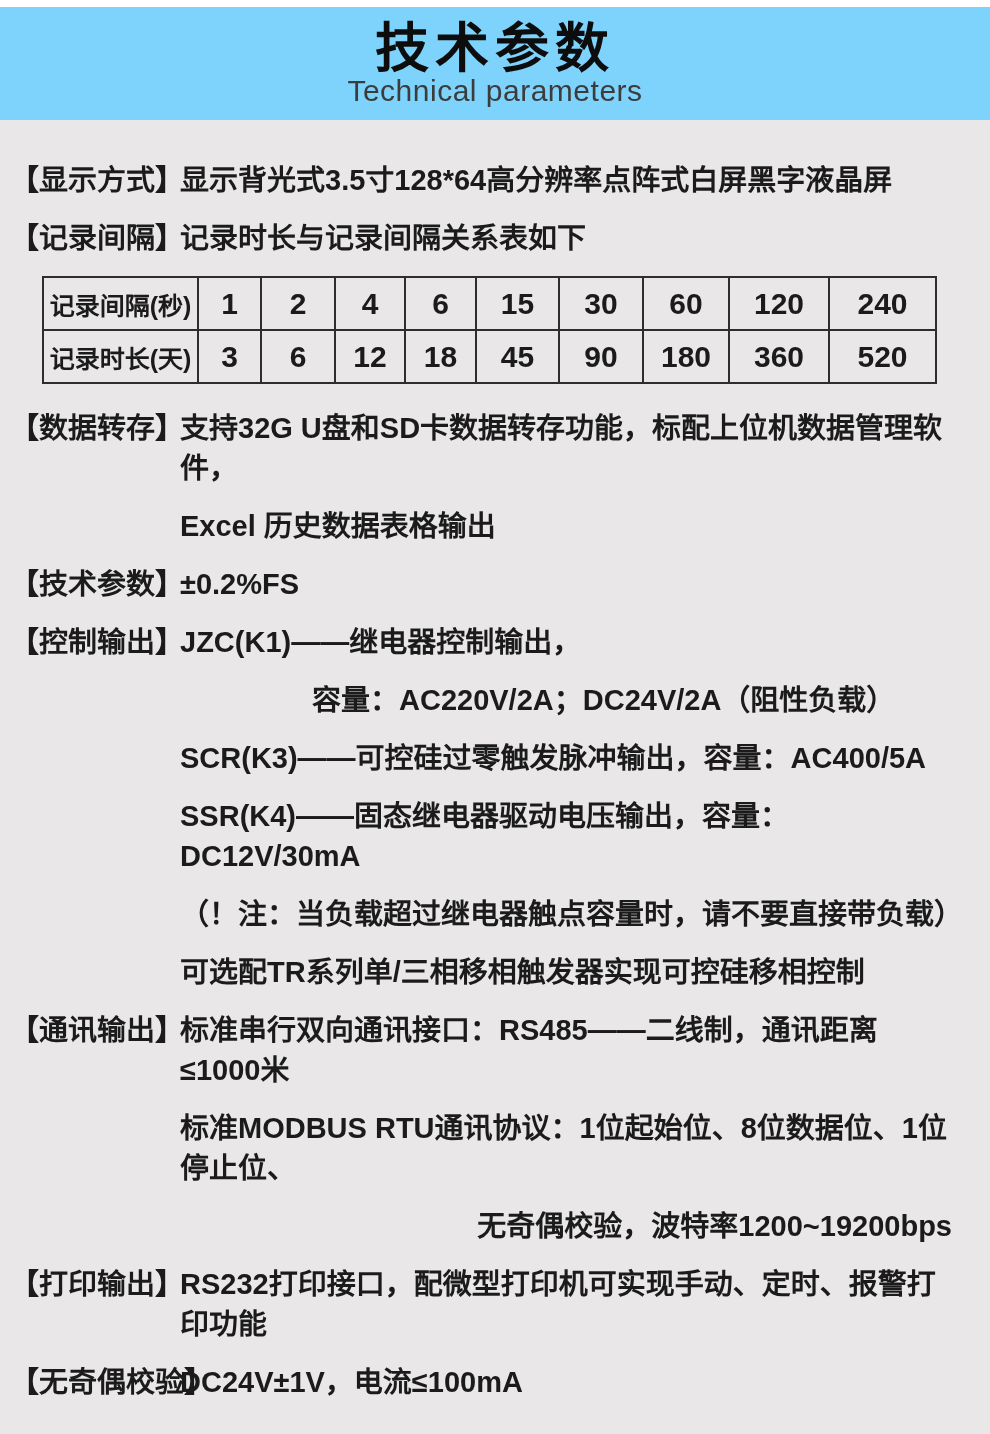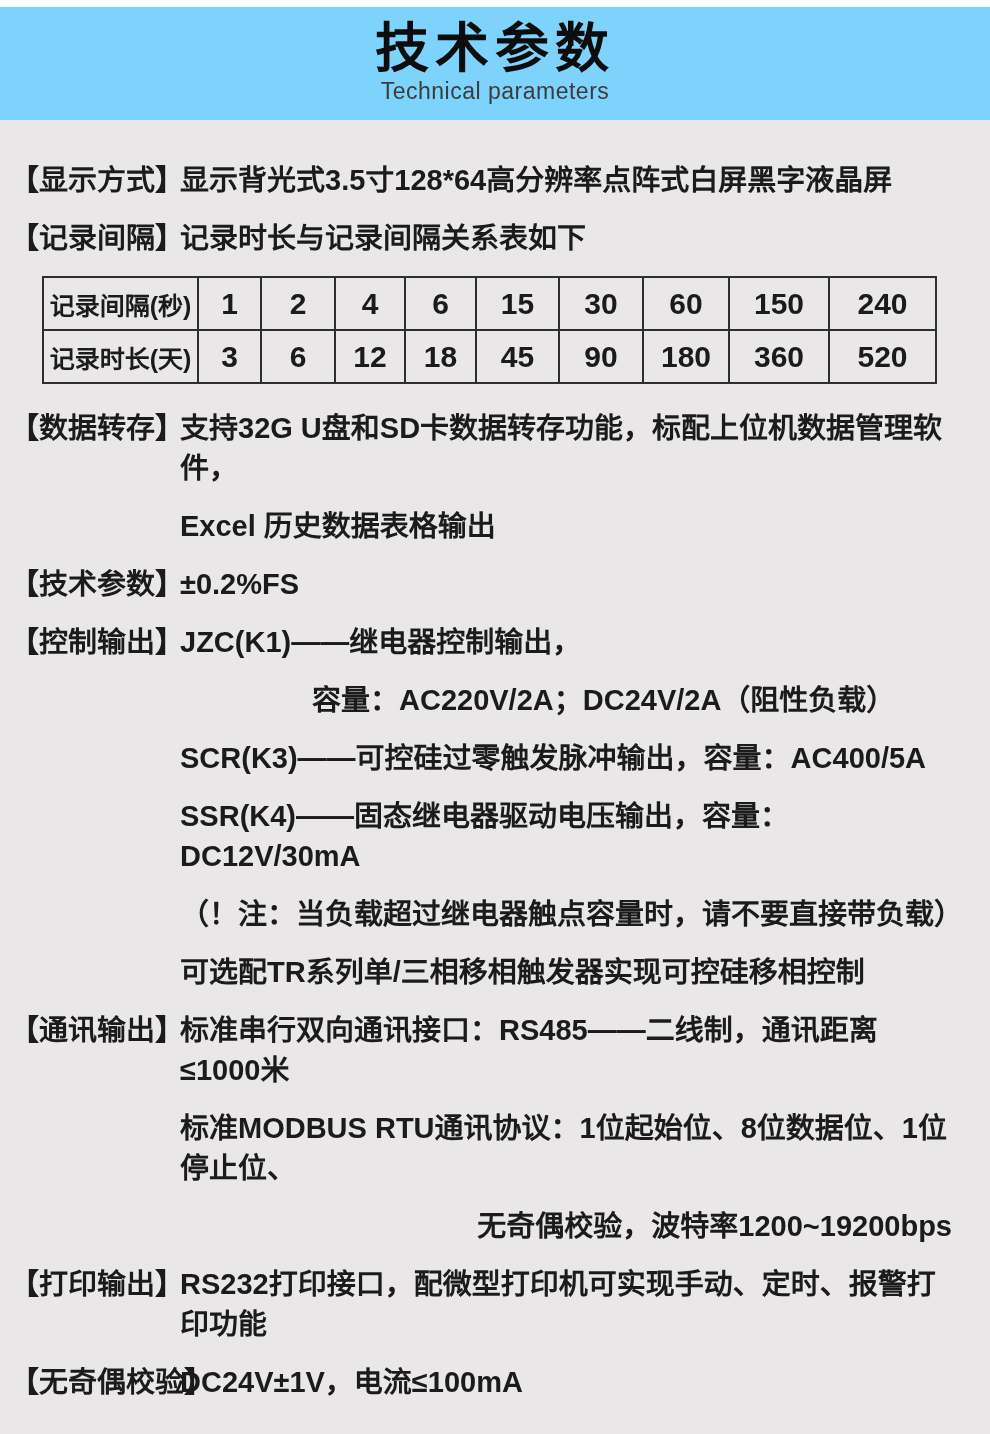--- a/index.html
+++ b/index.html
@@ -27,21 +27,21 @@
   }
   .page-title {
     margin-top: 12px;
     font-size: 54px;
     line-height: 58px;
     font-weight: 900;
     letter-spacing: 6px;
     color: #0d0d0d;
   }
   .page-subtitle {
-    font-size: 23px;
+    font-size: 30px;
     line-height: 26px;
     font-weight: 400;
     color: #3c3c3c;
     letter-spacing: 0.5px;
     margin-top: 1px;
   }
   .content {
     padding: 0 36px 0 10px;
     font-size: 29px;
     font-weight: 600;
@@ -144,21 +144,21 @@
       <tbody>
           <tr>
         <td class="rowhead">记录间隔(秒)</td>
         <td>1</td>
         <td>2</td>
         <td>4</td>
         <td>6</td>
         <td>15</td>
         <td>30</td>
         <td>60</td>
-        <td>150</td>
+        <td>120</td>
         <td>240</td>
       </tr>
       <tr>
         <td class="rowhead">记录时长(天)</td>
         <td>3</td>
         <td>6</td>
         <td>12</td>
         <td>18</td>
         <td>45</td>
         <td>90</td>

